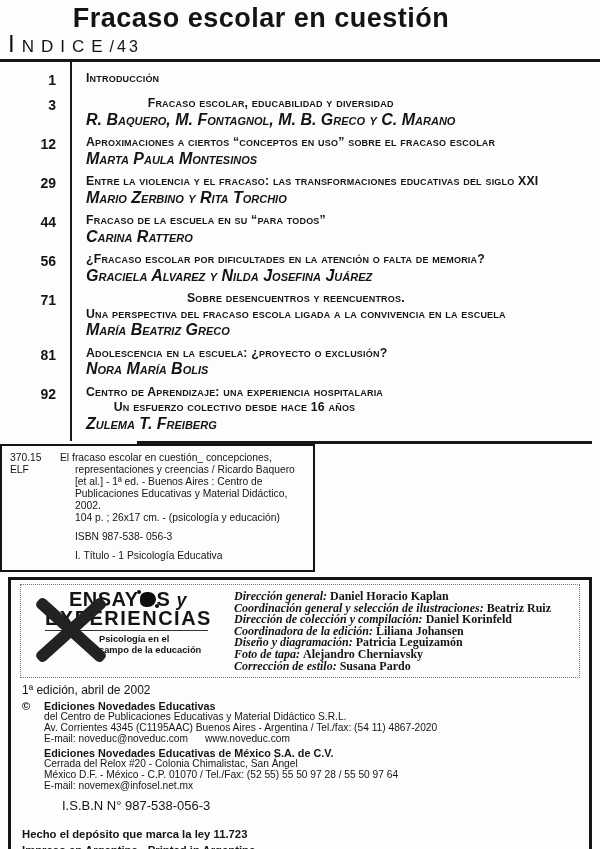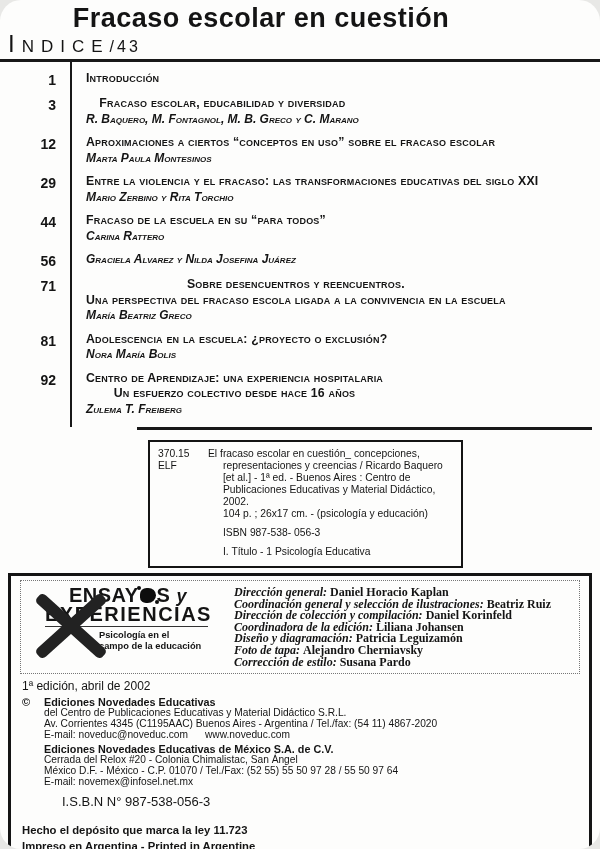--- a/index.html
+++ b/index.html
@@ -5,21 +5,20 @@
   * { box-sizing: border-box; }
   html, body { margin: 0; padding: 0; background: #e8e8e6; }
   .page {
     position: relative;
     width: 600px; height: 849px;
     margin: 0 auto;
     background: #fdfdfc;
     color: #141414;
     font-family: "Liberation Sans", sans-serif;
     overflow: hidden;
-    border-radius: 21px;
   }
   
   .title {
     margin: 4px 0 0;
     padding-right: 78px;
     text-align: center;
     font-size: 27px;
     line-height: 28px;
     font-weight: 900;
     letter-spacing: 0.5px;
@@ -59,29 +58,29 @@
     font-weight: 700;
     font-variant: small-caps;
     font-size: 12.3px;
     letter-spacing: 0.2px;
     white-space: nowrap;
     text-align: center;
   }
   .a {
     font-weight: 700; font-style: italic;
     font-variant: small-caps;
-    font-size: 12px;
+    font-size: 16px;
     white-space: nowrap;
   }
   .t:empty, .a:empty { display: none; }
 
   .mid-rule { margin-left: 137px; width: 455px; height: 3px; background: #181818; }
 
   
-  .card-wrap { padding-left: 148px; margin-top: 10px; }
+  .card-wrap { }
   .card {
     width: 315px;
     border: 2px solid #141414;
     padding: 6px 8px 8px;
     display: flex;
     font-size: 10.3px; line-height: 12px;
   }
   .card .call { width: 50px; flex-shrink: 0; }
   .card .cbody { flex: 1; }
   .desc { padding-left: 15px; text-indent: -15px; }
@@ -209,20 +208,21 @@
       <div class="texts">
         <div class="t">Fracaso de la escuela en su “para todos”</div>
 
         <div class="a">Carina Rattero</div>
       </div>
     </div>
 
     <div class="entry">
       <div class="pg">56</div>
       <div class="texts">
+        <div class="t">¿Fracaso escolar por dificultades en la atención o falta de memoria?</div>
 
         <div class="a">Graciela Alvarez y Nilda Josefina Juárez</div>
       </div>
     </div>
 
     <div class="entry">
       <div class="pg">71</div>
       <div class="texts">
         <div class="t">Sobre desencuentros y reencuentros.</div>
         <div class="t">Una perspectiva del fracaso escola ligada a la convivencia en la escuela</div>

